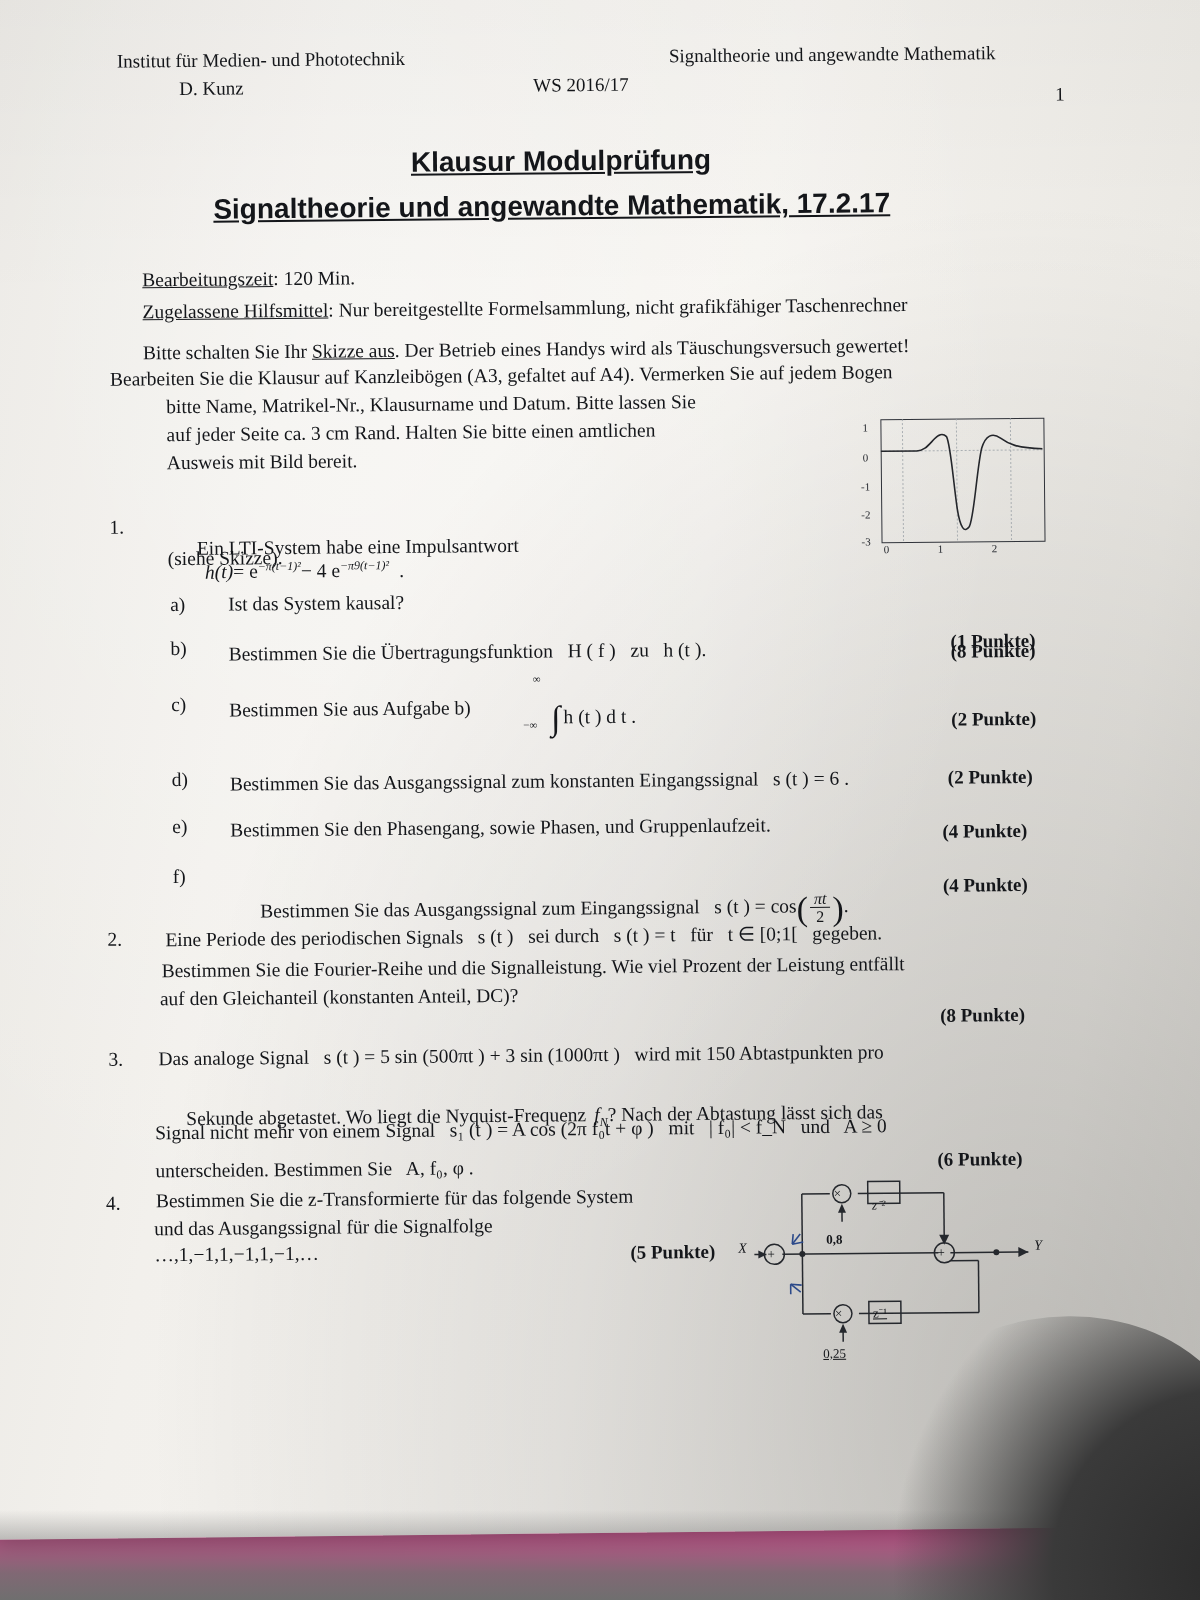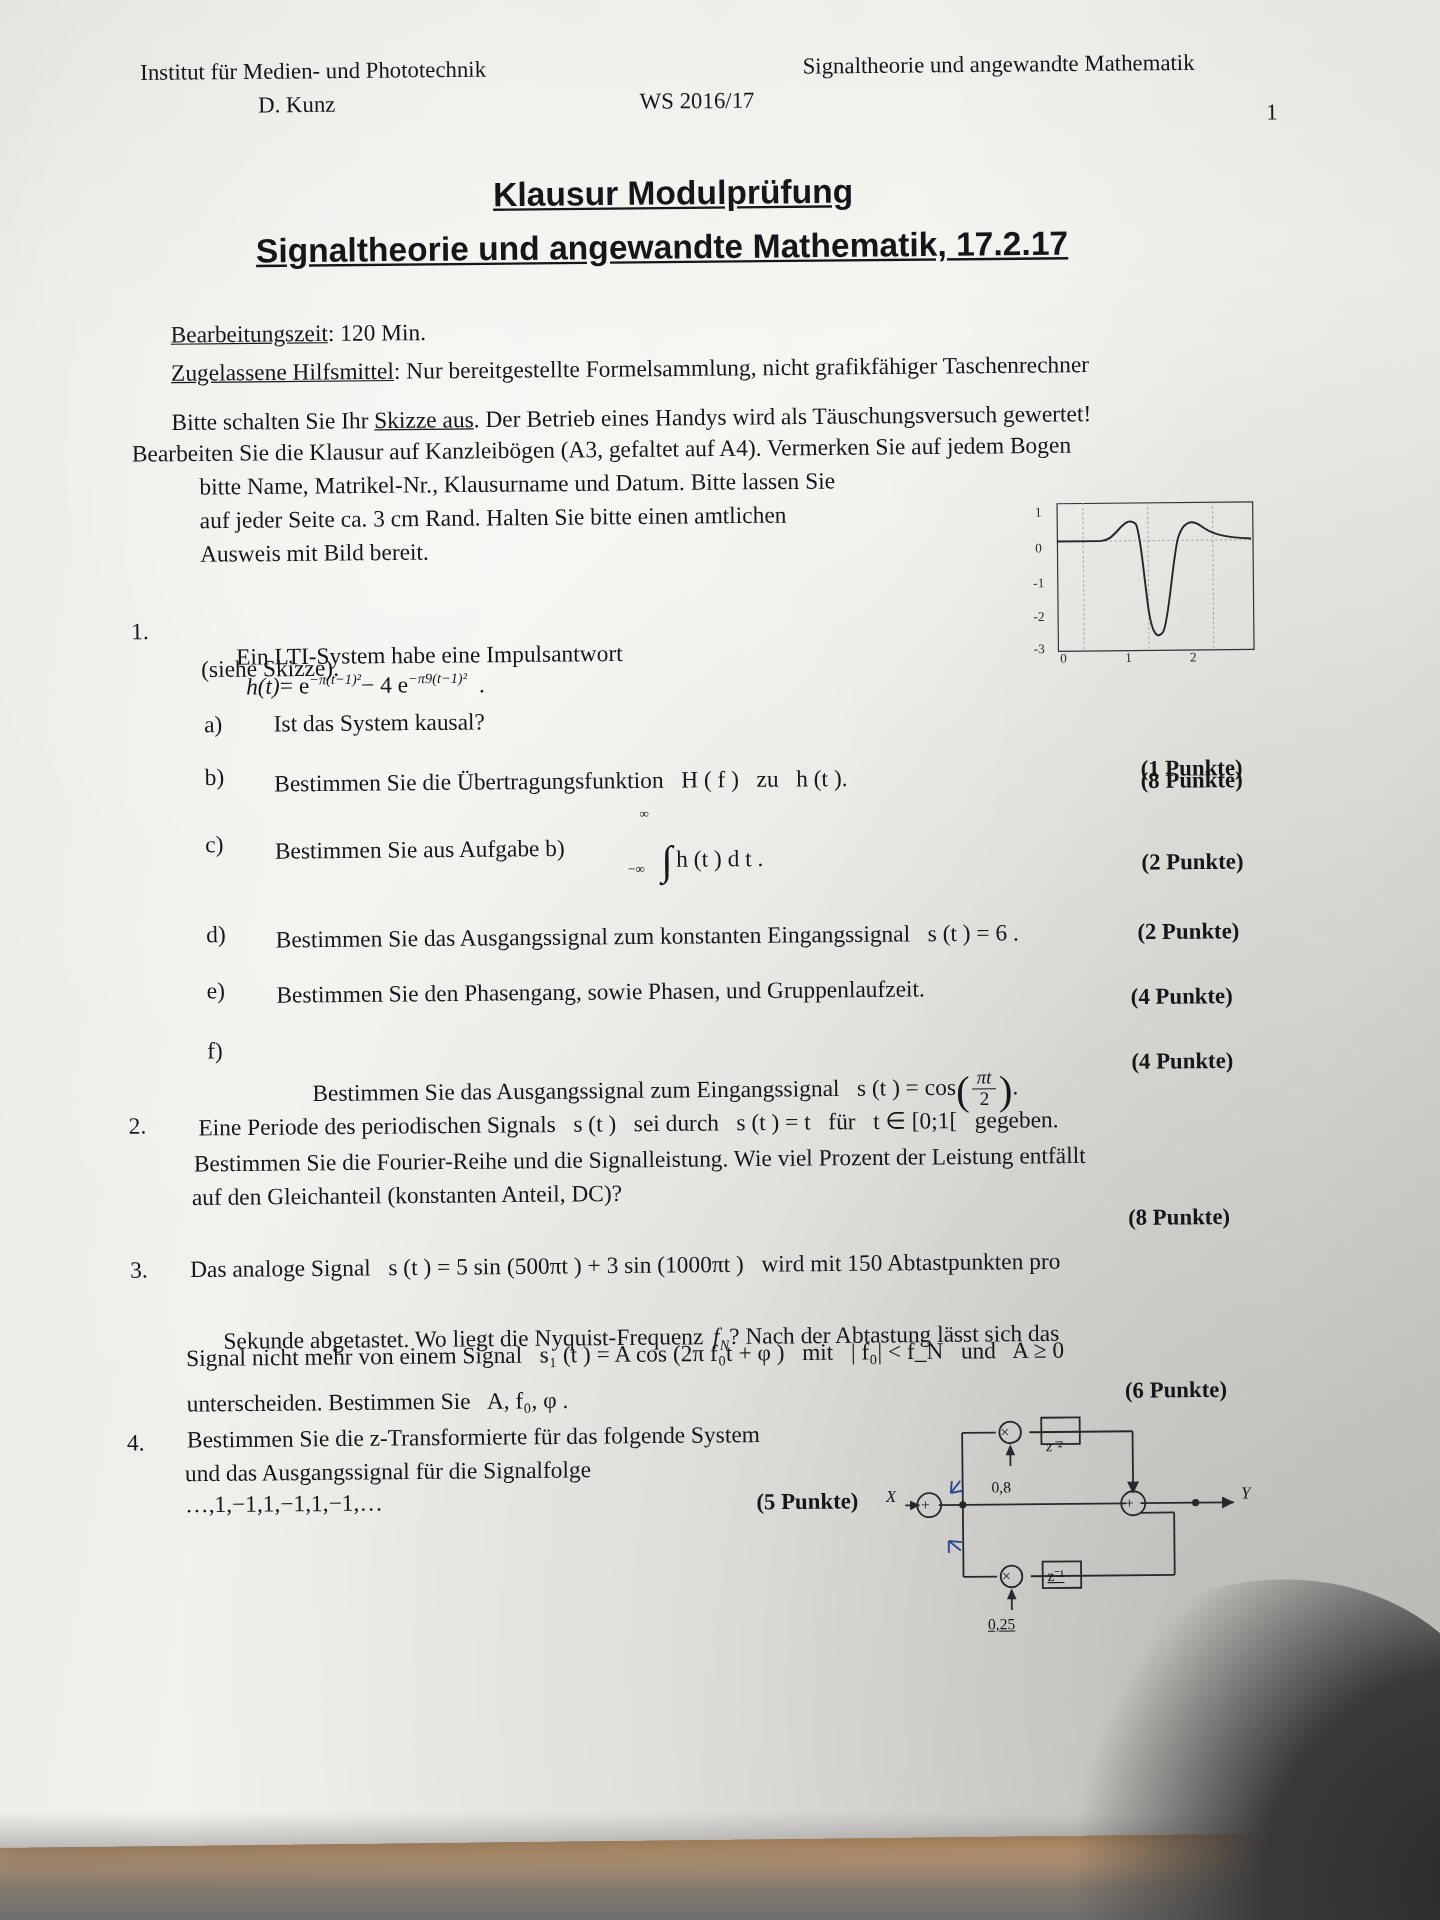--- a/index.html
+++ b/index.html
@@ -5,21 +5,21 @@
   html, body {
     margin: 0;
     padding: 0;
     background: #6e6e6e;
   }
   #page {
     position: relative;
     width: 1200px;
     height: 1600px;
     overflow: hidden;
-    background: #fdba74;
+    background: #ec4899;
     font-family: "Liberation Serif", serif;
   }
   
   #paper {
     position: absolute;
     left: -18px;
     top: -12px;
     width: 1235px;
     height: 1545px;
     background: linear-gradient(100deg, #e8e6e1 0%, #f2f0ec 25%, #f6f4f0 55%, #eceae5 85%, #dedcd7 100%);
@@ -121,21 +121,21 @@
 <body>
 
 <div id="page">
   <div id="paper"></div>
   <div id="sheet-edge-bottom"></div>
   <div id="corner-shadow"></div>
 
   <div id="content">
 
     <div class="t hdr" style="left:124px; top:46px;">Institut für Medien- und Phototechnik</div>
-    <div class="t hdr" style="left:186px; top:74px;margin-left:36px;">D. Kunz</div>
+    <div class="t hdr" style="left:186px; top:74px;">D. Kunz</div>
     <div class="t hdr" style="left:540px; top:74px;text-align:right;">WS 2016/17</div>
     <div class="t hdr" style="left:676px; top:46px;">Signaltheorie und angewandte Mathematik</div>
     <div class="t hdr" style="left:1062px; top:88px;">1</div>
 
     <div class="t title" style="left:417px; top:145px;">Klausur Modulprüfung</div>
     <div class="t title" style="left:219px; top:190px;">Signaltheorie und angewandte Mathematik, 17.2.17</div>
 
     <div class="t body" style="left:118px; top:243px;">
       <span class="ul">Bearbeitungszeit</span><span>: 120 Min.</span>
     </div>
@@ -286,18 +286,18 @@
         </g>
       </svg>
       <div class="dlabel" style="left:-8px; top:74px;">X</div>
       <div class="dlabel" style="left:288px; top:74px;">Y</div>
       <div class="dlabel-s" style="left:88px; top:20px;">×</div>
       <div class="dlabel-s" style="left:88px; top:140px;">×</div>
       <div class="dlabel-s" style="left:21px; top:80px;">+</div>
       <div class="dlabel-s" style="left:191px; top:80px;">+</div>
       <div class="dlabel-s" style="left:126px; top:30px;font-style:italic;">z⁻²</div>
       <div class="dlabel-s" style="left:126px; top:138px;text-decoration:underline;">z⁻¹</div>
-      <div class="dlabel-s" style="left:80px; top:66px;">0,8</div>
+      <div class="dlabel-s" style="left:80px; top:66px;font-weight:bold;">0,8</div>
       <div class="dlabel-s" style="left:76px; top:180px;text-decoration:underline;">0,25</div>
     </div>
 
   </div>
 </div>
 
 </body></html>

